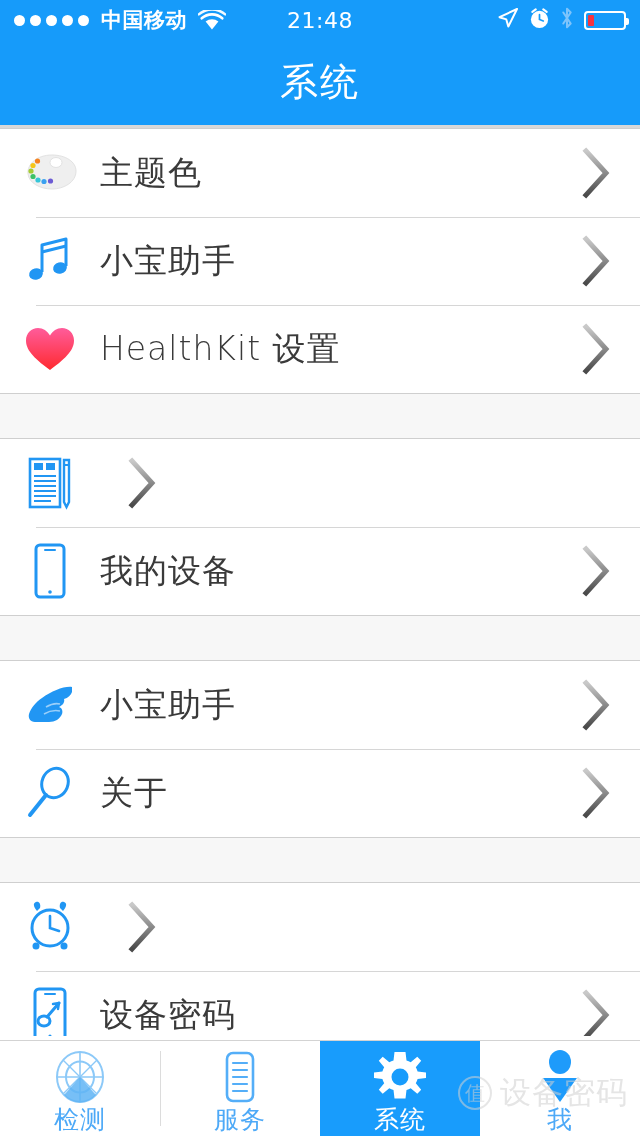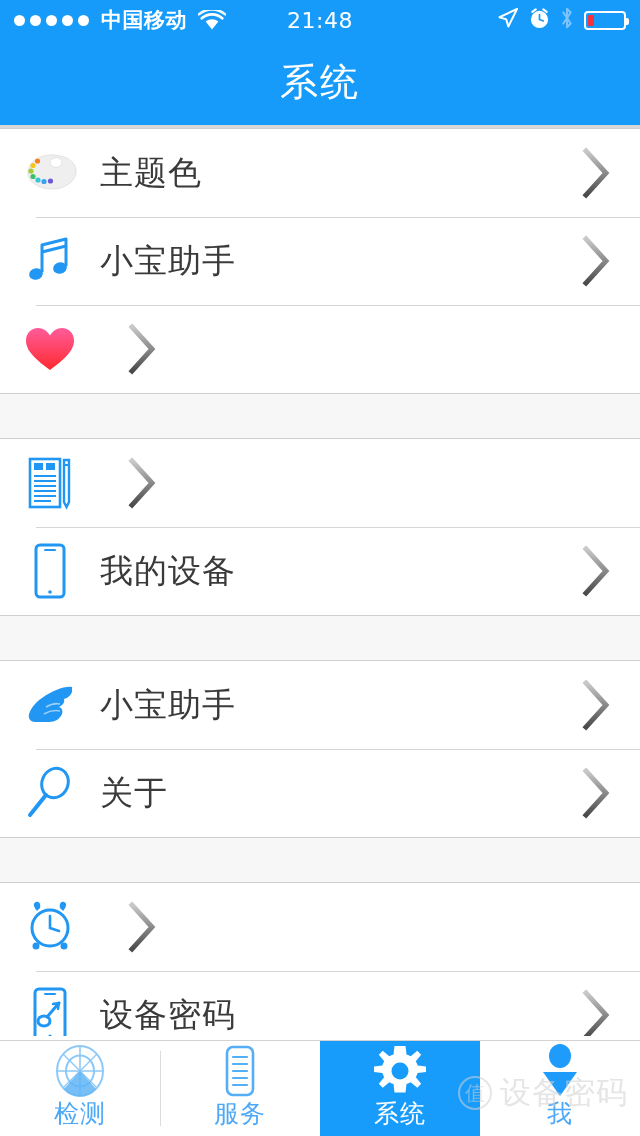--- a/index.html
+++ b/index.html
@@ -73,21 +73,21 @@
   }
   .chevron { width:86px; min-width:86px; display:flex; align-items:center; justify-content:center; }
 
   
   #tab-bar {
     position:absolute; left:0; bottom:0; width:640px; height:96px;
     background:#ffffff; border-top:1px solid #d3d3d3;
     display:flex; z-index:5;
   }
   .tab {
-    flex:1; display:flex; flex-direction:column; align-items:center; justify-content:center;
+    flex:1; display:flex; flex-direction:column; align-items:center; justify-content:flex-end;
     position:relative; gap:2px;
   }
   .tab + .tab:before {
     content:""; position:absolute; left:0; top:10px; bottom:10px; width:1px; background:#dcdcdc;
   }
   .tab.active { background:#189CFC; }
   .tab.active:before, .tab.active + .tab:before { background:transparent; }
   .tab-label { font-size:25px; color:#4DA9F7; letter-spacing:1px; font-weight:300; }
   .tab.active .tab-label { color:#ffffff; }
   .tab-ico { height:48px; display:flex; align-items:center; justify-content:center; }
@@ -214,20 +214,21 @@
         <svg width="52" height="48" viewBox="0 0 52 48">
           <defs>
               <linearGradient id="hg" x1="0" y1="0" x2="0" y2="1">
             <stop offset="0" stop-color="#FF5C9B"></stop>
                 <stop offset="1" stop-color="#FF2A2F"></stop>
           </linearGradient>
             </defs>
           <path d="M26 45 C8 32 2 24 2 15.5 C2 8 7.5 3 14 3 C19 3 23.5 6 26 10.5 C28.5 6 33 3 38 3 C44.5 3 50 8 50 15.5 C50 24 44 32 26 45 Z" fill="url(#hg)"></path>
         </svg>
       </span>
+      <span class="row-label">HealthKit 设置</span>
       <span class="chevron">
         <svg width="30" height="52" viewBox="0 0 30 52">
           <defs>
               <linearGradient id="cg3" x1="0" y1="0" x2="0" y2="1">
             <stop offset="0" stop-color="#c9c9c9"></stop>
                 <stop offset="1" stop-color="#4a4a4a"></stop>
           </linearGradient>
             </defs>
           <path d="M4 4 L24 26 L4 48" stroke="url(#cg3)" stroke-width="5" fill="none" stroke-linecap="square"></path>
         </svg>

